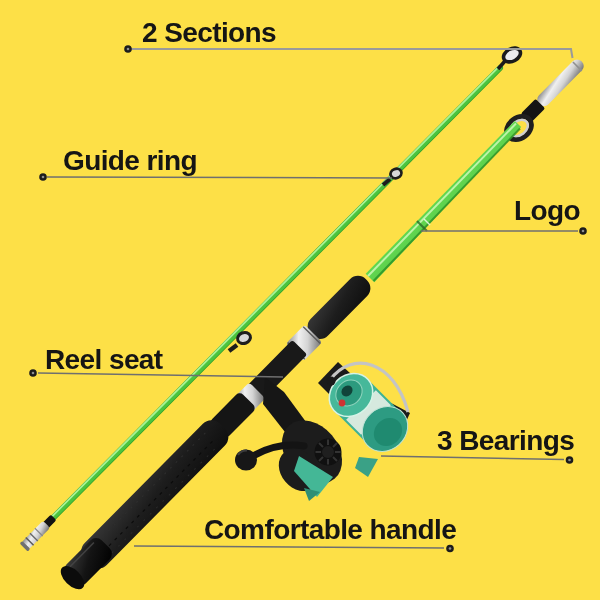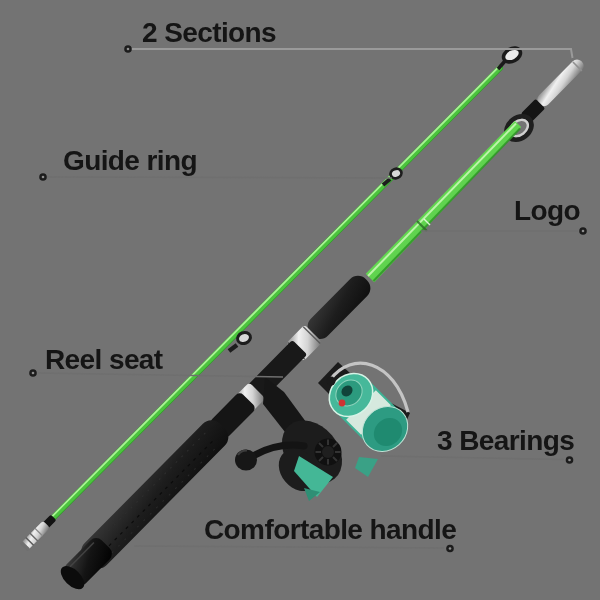--- a/index.html
+++ b/index.html
@@ -1,19 +1,19 @@
 <!DOCTYPE html>
 <html><head>
 <meta charset="utf-8">
 <style>
   html,body{margin:0;padding:0;background:#ffffff;}
   .stage{
     position:relative;
     width:600px;height:600px;
-    background:#737373;
+    background:#fde047;
     overflow:hidden;
     font-family:"Liberation Sans",sans-serif;
   }
   svg{display:block}
   .callout-text{
     font-family:"Liberation Sans",sans-serif;
     font-weight:700;
     font-size:28px;
     letter-spacing:-0.6px;
   }

